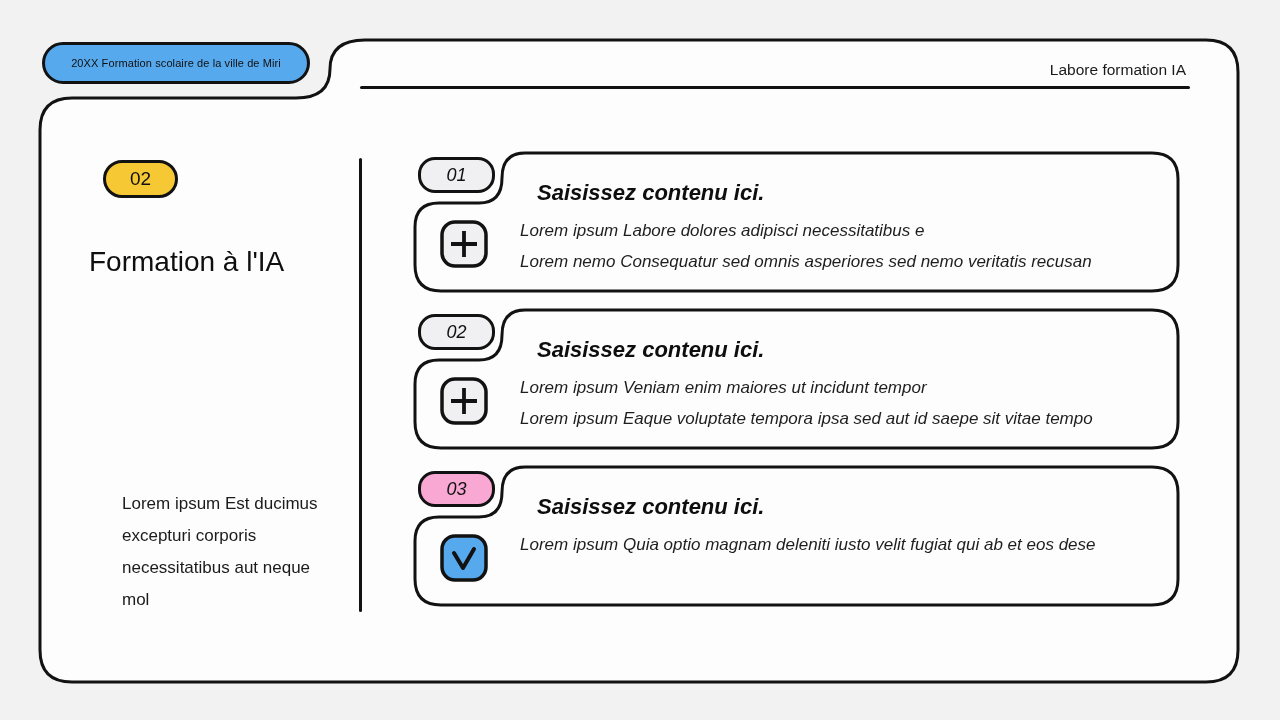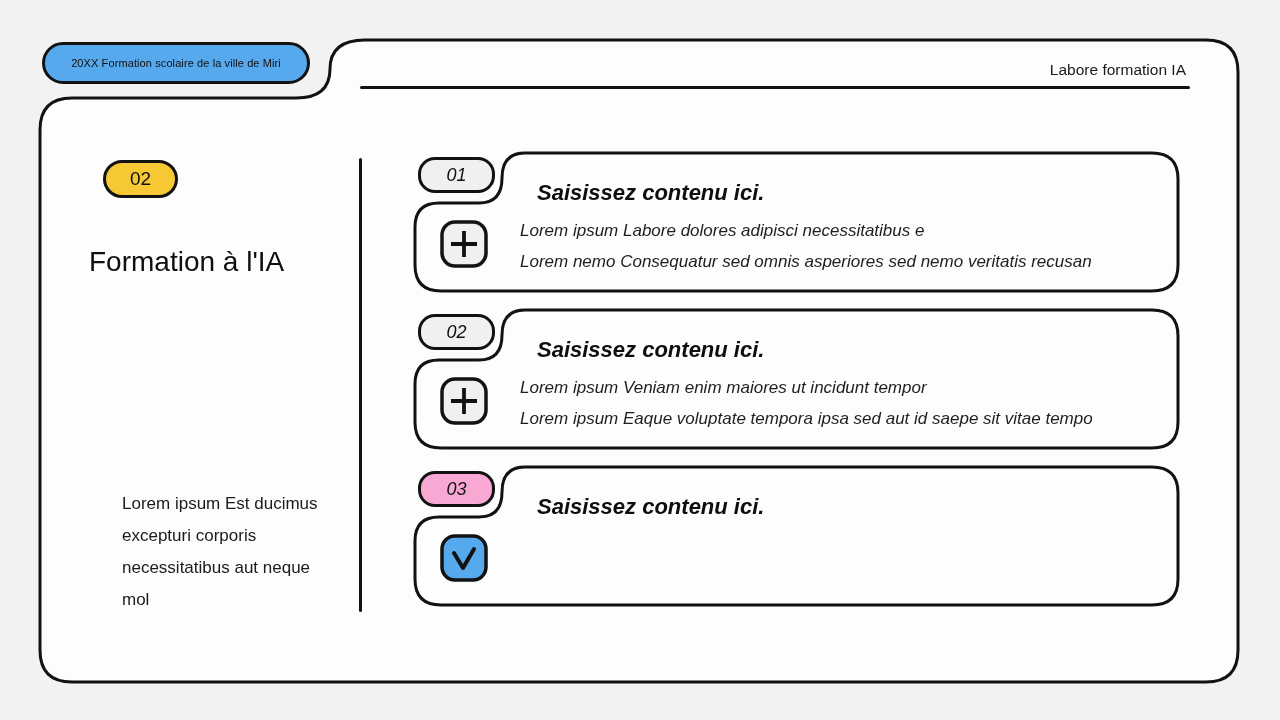--- a/index.html
+++ b/index.html
@@ -149,17 +149,18 @@
       </svg>
       <div class="card-badge blue">
         <span>03</span>
       </div>
       <div class="card-title">Saisissez contenu ici.</div>
       <svg class="card-icon" viewBox="0 0 48 48">
         <rect x="2" y="2" width="44" height="44" rx="13" fill="#57a9ee" stroke="#121212" stroke-width="3.5"></rect>
         <path d="M14 19 L23 34 L34 15" stroke="#121212" stroke-width="4" stroke-linecap="round" stroke-linejoin="round" fill="none"></path>
       </svg>
       <div class="card-lines">
+        <div class="card-line">Lorem ipsum Quia optio magnam deleniti iusto velit fugiat qui ab et eos dese</div>
       </div>
     </div>
 
   </div>
 </div>
 
 </body></html>

